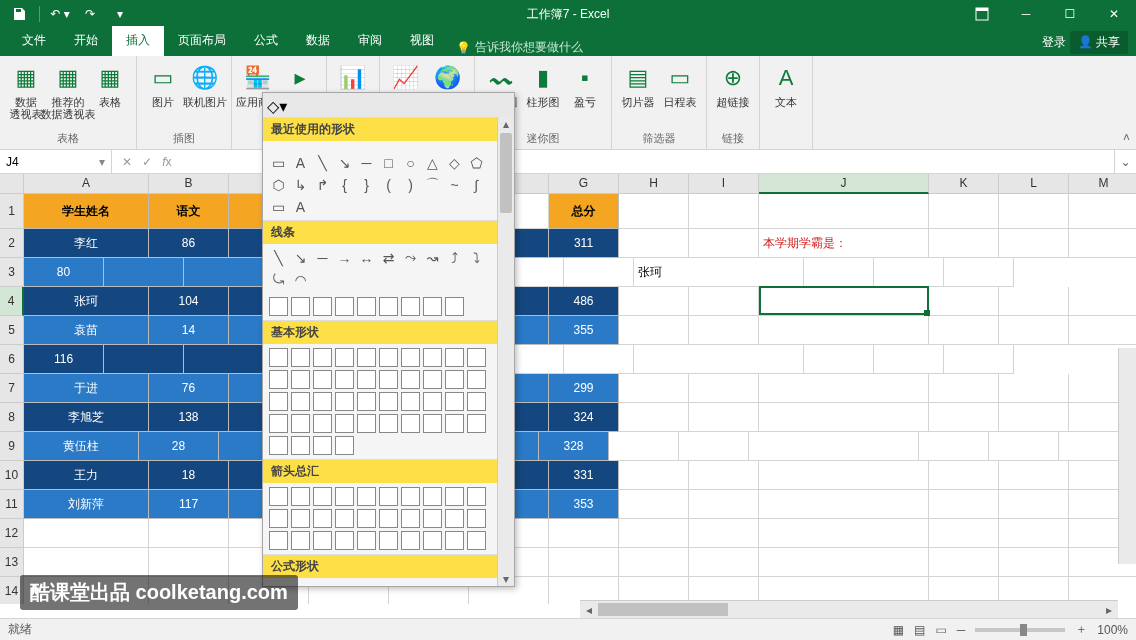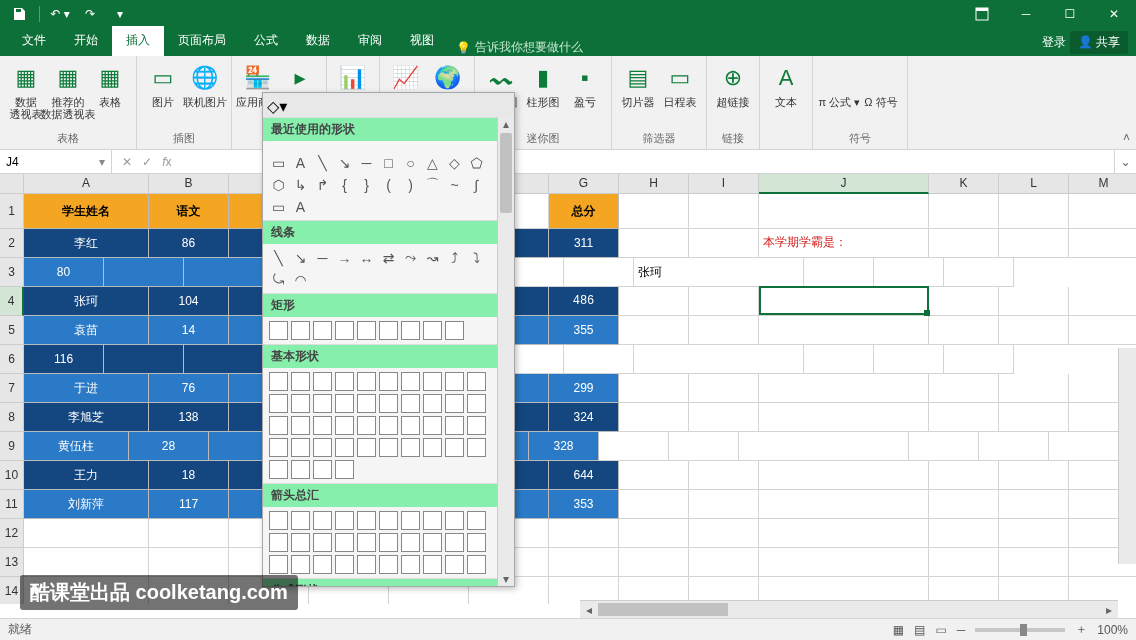--- a/index.html
+++ b/index.html
@@ -42,21 +42,21 @@
 .row{display:flex;height:29px;}
 .cell{border-right:1px solid #d4d4d4;border-bottom:1px solid #d4d4d4;padding:0 4px;line-height:28px;overflow:hidden;white-space:nowrap;}
 .hd-orange{background:#f4a623;color:#000;font-weight:bold;text-align:center;border-right:1px solid #bbb;border-bottom:1px solid #bbb;}
 .bd-dark{background:#14477f;color:#fff;text-align:center;border-right:1px solid #bbb;border-bottom:1px solid #bbb;}
 .bd-light{background:#2a7ac7;color:#fff;text-align:center;border-right:1px solid #bbb;border-bottom:1px solid #bbb;}
 .red-txt{color:#d02020;}
 .active-cell{position:absolute;border:2px solid #0d7038;pointer-events:none;}
 .active-cell::after{content:"";position:absolute;right:-3px;bottom:-3px;width:6px;height:6px;background:#0d7038;}
 .shapes-panel{position:absolute;left:262px;top:92px;width:253px;height:495px;background:#f5f5f5;border:1px solid #a7a7a7;box-shadow:2px 2px 6px rgba(0,0,0,.25);overflow:hidden;}
 .sp-top{background:#e8e8e8;border-bottom:1px solid #ccc;padding:4px;display:flex;align-items:center;gap:4px;}
-.sp-section-title{background:#86efac;font-weight:bold;padding:3px 8px;color:#444;border-top:1px solid #ddd;}
+.sp-section-title{background:#fde047;font-weight:bold;padding:3px 8px;color:#444;border-top:1px solid #ddd;}
 .sp-icons{padding:4px 6px;display:flex;flex-wrap:wrap;gap:3px;}
 .sp-ico{width:19px;height:19px;border:1px solid #888;display:flex;align-items:center;justify-content:center;font-size:11px;color:#555;background:#fff;}
 .sp-ico.nb{border:none;background:transparent;font-size:14px;}
 .sp-scroll{position:absolute;right:0;top:24px;bottom:0;width:17px;background:#eaeaea;border-left:1px solid #ccc;}
 .sp-thumb{position:absolute;top:16px;left:2px;right:2px;height:80px;background:#c1c1c1;border-radius:2px;}
 .statusbar{position:absolute;bottom:0;left:0;right:0;height:22px;background:#f1f1f1;border-top:1px solid #d4d4d4;display:flex;align-items:center;padding:0 8px;color:#555;}
 .sb-right{position:absolute;right:8px;display:flex;align-items:center;gap:10px;}
 .zoom-slider{width:90px;height:4px;background:#c7c7c7;position:relative;}
 .zoom-slider::after{content:"";position:absolute;left:50%;top:-4px;width:7px;height:12px;background:#888;}
 .hscroll{position:absolute;bottom:22px;left:580px;right:18px;height:18px;background:#eaeaea;border-top:1px solid #ccc;display:flex;align-items:center;}
@@ -75,20 +75,21 @@
     <div class="qat-btn">
         <svg width="14" height="14" viewBox="0 0 14 14">
           <path fill="#fff" d="M2 1h8l3 3v9H2zM4 2v3h5V2zM4 8h6v4H4z"></path>
         </svg>
       </div>
     <div class="qat-sep"></div>
     <div class="qat-btn">↶ ▾</div>
     <div class="qat-btn">↷</div>
     <div class="qat-btn">▾</div>
   </div>
+  <div class="title-center">工作簿7 - Excel</div>
   <div class="win-btns">
     <div class="win-btn">
         <svg width="14" height="14">
           <rect x="1" y="1" width="12" height="12" fill="none" stroke="#fff"></rect>
           <rect x="1" y="1" width="12" height="3" fill="#fff"></rect>
         </svg>
       </div>
     <div class="win-btn">─</div>
     <div class="win-btn">☐</div>
     <div class="win-btn">✕</div>
@@ -214,33 +215,20 @@
       <div class="rgroup-label">链接</div>
     </div>
     <div class="rgroup">
       <div class="rgroup-body">
         <div class="rbtn-lg">
           <div class="ico">A</div>
           <div class="lbl">文本</div>
         </div>
       </div>
       <div class="rgroup-label"></div>
-    </div>
-    <div class="rgroup">
-      <div class="rgroup-body">
-        <div class="rbtn-lg">
-          <div class="ico"></div>
-          <div class="lbl">π 公式 ▾</div>
-        </div>
-        <div class="rbtn-lg">
-          <div class="ico"></div>
-          <div class="lbl">Ω 符号</div>
-        </div>
-      </div>
-      <div class="rgroup-label">符号</div>
     </div>
     <div class="ribbon-collapse">˄</div>
 </div>
 
 <div class="formula-bar">
   <div class="namebox">
       <span>J4</span>
       <span style="color:#888">▾</span>
     </div>
   <div class="fx-btns">
@@ -304,21 +292,21 @@
       <div class="row">
         <div class="cell bd-dark" style="width: 125px;">李红</div>
         <div class="cell bd-dark" style="width: 80px;">86</div>
         <div class="cell bd-dark" style="width: 80px;"></div>
         <div class="cell bd-dark" style="width: 80px;"></div>
         <div class="cell bd-dark" style="width: 80px;"></div>
         <div class="cell bd-dark" style="width: 80px;"></div>
         <div class="cell bd-dark" style="width: 70px;">311</div>
         <div class="cell" style="width: 70px;"></div>
         <div class="cell" style="width: 70px;"></div>
-        <div class="cell red-txt" style="width: 170px; font-family: Liberation Mono, monospace;">本学期学霸是：</div>
+        <div class="cell red-txt" style="width: 170px;">本学期学霸是：</div>
         <div class="cell" style="width: 70px;"></div>
         <div class="cell" style="width: 70px;"></div>
         <div class="cell" style="width: 70px;"></div>
       </div>
       <div class="row">
         <div class="cell bd-light" style="width: 80px;">80</div>
         <div class="cell bd-light" style="width: 80px;"></div>
         <div class="cell bd-light" style="width: 80px;"></div>
         <div class="cell bd-light" style="width: 80px;"></div>
         <div class="cell bd-light" style="width: 80px;"></div>
@@ -330,21 +318,21 @@
         <div class="cell" style="width: 70px;"></div>
         <div class="cell" style="width: 70px;"></div>
       </div>
       <div class="row">
         <div class="cell bd-dark" style="width: 125px;">张珂</div>
         <div class="cell bd-dark" style="width: 80px;">104</div>
         <div class="cell bd-dark" style="width: 80px;"></div>
         <div class="cell bd-dark" style="width: 80px;"></div>
         <div class="cell bd-dark" style="width: 80px;"></div>
         <div class="cell bd-dark" style="width: 80px;"></div>
-        <div class="cell bd-dark" style="width: 70px; font-family: Liberation Mono, monospace;">486</div>
+        <div class="cell bd-dark" style="width: 70px;">486</div>
         <div class="cell" style="width: 70px;"></div>
         <div class="cell" style="width: 70px;"></div>
         <div class="cell" style="width: 170px;"></div>
         <div class="cell" style="width: 70px;"></div>
         <div class="cell" style="width: 70px;"></div>
         <div class="cell" style="width: 70px;"></div>
       </div>
       <div class="row">
         <div class="cell bd-light" style="width: 125px;">袁苗</div>
         <div class="cell bd-light" style="width: 80px;">14</div>
@@ -398,42 +386,42 @@
         <div class="cell bd-dark" style="width: 80px;"></div>
         <div class="cell bd-dark" style="width: 70px;">324</div>
         <div class="cell" style="width: 70px;"></div>
         <div class="cell" style="width: 70px;"></div>
         <div class="cell" style="width: 170px;"></div>
         <div class="cell" style="width: 70px;"></div>
         <div class="cell" style="width: 70px;"></div>
         <div class="cell" style="width: 70px;"></div>
       </div>
       <div class="row">
-        <div class="cell bd-light" style="width: 105px;">黄伍柱</div>
+        <div class="cell bd-light" style="width: 115px;">黄伍柱</div>
         <div class="cell bd-light" style="width: 80px;">28</div>
         <div class="cell bd-light" style="width: 80px;"></div>
         <div class="cell bd-light" style="width: 80px;"></div>
         <div class="cell bd-light" style="width: 80px;"></div>
         <div class="cell bd-light" style="width: 80px;"></div>
         <div class="cell bd-light" style="width: 70px;">328</div>
         <div class="cell" style="width: 70px;"></div>
         <div class="cell" style="width: 70px;"></div>
         <div class="cell" style="width: 170px;"></div>
         <div class="cell" style="width: 70px;"></div>
         <div class="cell" style="width: 70px;"></div>
         <div class="cell" style="width: 70px;"></div>
       </div>
       <div class="row">
         <div class="cell bd-dark" style="width: 125px;">王力</div>
         <div class="cell bd-dark" style="width: 80px;">18</div>
         <div class="cell bd-dark" style="width: 80px;"></div>
         <div class="cell bd-dark" style="width: 80px;"></div>
         <div class="cell bd-dark" style="width: 80px;"></div>
         <div class="cell bd-dark" style="width: 80px;"></div>
-        <div class="cell bd-dark" style="width: 70px;">644</div>
+        <div class="cell bd-dark" style="width: 70px;">331</div>
         <div class="cell" style="width: 70px;"></div>
         <div class="cell" style="width: 70px;"></div>
         <div class="cell" style="width: 170px;"></div>
         <div class="cell" style="width: 70px;"></div>
         <div class="cell" style="width: 70px;"></div>
         <div class="cell" style="width: 70px;"></div>
       </div>
       <div class="row">
         <div class="cell bd-light" style="width: 125px;">刘新萍</div>
         <div class="cell bd-light" style="width: 80px;">117</div>
@@ -538,21 +526,20 @@
         <span class="sp-ico nb">→</span>
         <span class="sp-ico nb">↔</span>
         <span class="sp-ico nb">⇄</span>
         <span class="sp-ico nb">⤳</span>
         <span class="sp-ico nb">↝</span>
         <span class="sp-ico nb">⤴</span>
         <span class="sp-ico nb">⤵</span>
         <span class="sp-ico nb">⤿</span>
         <span class="sp-ico nb">◠</span>
       </div>
-      <div class="sp-section-title">矩形</div>
       <div class="sp-icons">
         <span class="sp-ico"></span>
         <span class="sp-ico"></span>
         <span class="sp-ico"></span>
         <span class="sp-ico"></span>
         <span class="sp-ico"></span>
         <span class="sp-ico"></span>
         <span class="sp-ico"></span>
         <span class="sp-ico"></span>
         <span class="sp-ico"></span>

